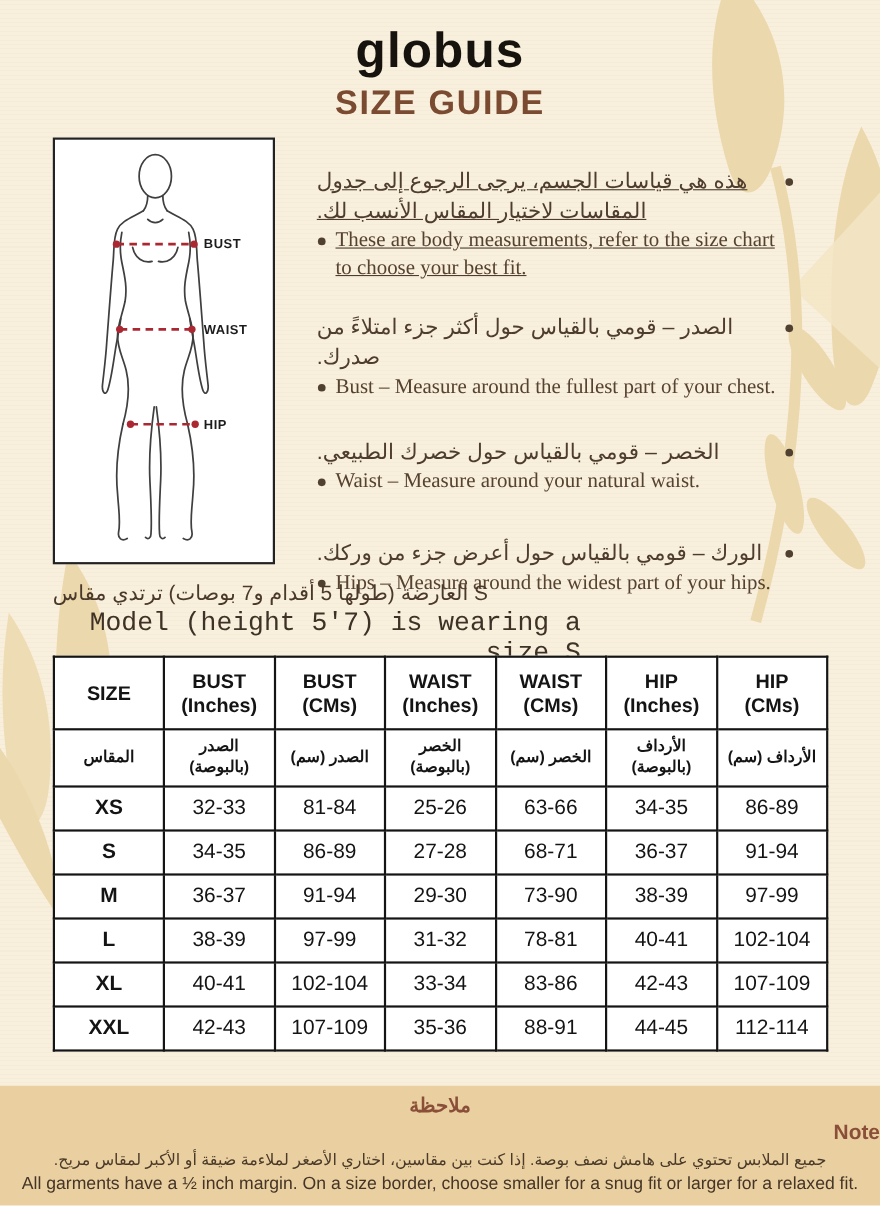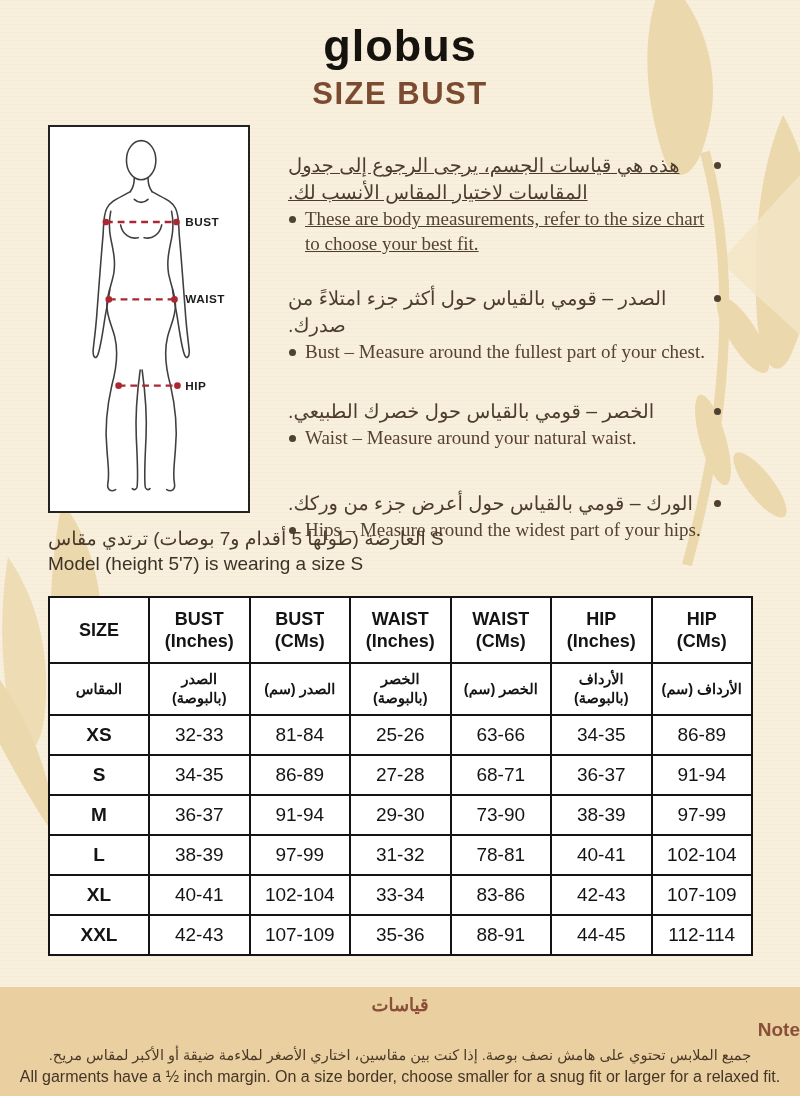--- a/index.html
+++ b/index.html
@@ -31,21 +31,21 @@
   .g3 { margin-bottom:40px; }
   .b-line { display:flex; align-items:flex-start; }
   .dot { flex:0 0 7px; width:7px; height:7px; border-radius:50%; background:#50402f; margin:10px 9px 0 1px; }
   .b-line[dir="rtl"] .dot { margin:10px 1px 0 9px; }
   .txt { flex:1; }
   .ar-txt { font-size:19.5px; line-height:1.38; color:#4e3d2e; text-align:left; }
   .en-txt { font-family:"Liberation Serif", serif; font-size:19px; line-height:1.34; color:#55422f; }
 
   .model-note { position:absolute; left:48px; top:527px; width:480px; z-index:2; }
   .model-ar { font-size:19px; color:#4a392a; }
-  .model-en { font-family:Liberation Sans, sans-serif; font-size:19px; color:#3e3226; margin-top:3px; }
+  .model-en { font-family:Liberation Mono, monospace; font-size:24px; color:#3e3226; margin-top:3px;text-align:right; }
 
   table.size-chart {
     position:absolute; left:48px; top:596px; width:705px; z-index:2;
     border-collapse:collapse; table-layout:fixed; background:#fff;
   }
   table.size-chart th, table.size-chart td {
     border:2px solid #141414; text-align:center; vertical-align:middle;
     color:#141414; background:#fff; padding:0;
   }
   col.c0 { width:100px; }
@@ -86,21 +86,21 @@
 
   <svg class="deco deco-bl" width="180" height="380" viewBox="0 0 180 380" aria-hidden="true">
     <path d="M62,40 C100,88 112,162 92,235 C80,276 56,268 52,212 C48,148 52,90 62,40 Z" fill="#ecd8ad"></path>
     <path d="M8,95 C38,138 52,196 44,258 C38,298 18,300 10,254 C0,196 0,145 8,95 Z" fill="#eedcb4"></path>
     <path d="M-10,205 C25,248 52,310 58,378 C35,348 8,298 -18,248 Z" fill="#ecd8ad"></path>
     <path d="M90,250 C110,292 118,336 114,380 C92,352 74,310 64,268 Z" fill="#eedcb4"></path>
   </svg>
 
   <div class="header">
     <div class="logo">globus</div>
-    <div class="title">SIZE BUST</div>
+    <div class="title">SIZE GUIDE</div>
   </div>
 
   <div class="figure-box">
     <svg viewBox="0 0 202 388">
       <g fill="none" stroke="#3f3f3f" stroke-width="1.6" stroke-linecap="round">
         <ellipse cx="93" cy="32" rx="15" ry="20"></ellipse>
         <path d="M86,50 C86,56 85,60 82,64"></path>
         <path d="M100,50 C100,56 101,60 104,64"></path>
         <path d="M86,72 C90,76 96,76 100,72"></path>
         <path d="M82,64 C72,70 62,73 58,81 C54,89 55,98 54,110 C52,132 50,160 48,186 C47,202 45,216 44,226 C43.5,233 47,236 49,230 C52,221 54,206 56,193 C58,181 60,172 61,164"></path>
@@ -270,19 +270,19 @@
       <td>107-109</td>
       <td>35-36</td>
       <td>88-91</td>
       <td>44-45</td>
       <td>112-114</td>
     </tr>
   </tbody>
     </table>
 
   <div class="note">
-    <div class="note-title-ar" dir="rtl">قياسات</div>
+    <div class="note-title-ar" dir="rtl">ملاحظة</div>
     <div class="note-title-en">Note</div>
     <div class="note-body-ar" dir="rtl">جميع الملابس تحتوي على هامش نصف بوصة. إذا كنت بين مقاسين، اختاري الأصغر لملاءمة ضيقة أو الأكبر لمقاس مريح.</div>
     <div class="note-body-en">All garments have a ½ inch margin. On a size border, choose smaller for a snug fit or larger for a relaxed fit.</div>
   </div>
 
 </div>
 
 </body></html>

